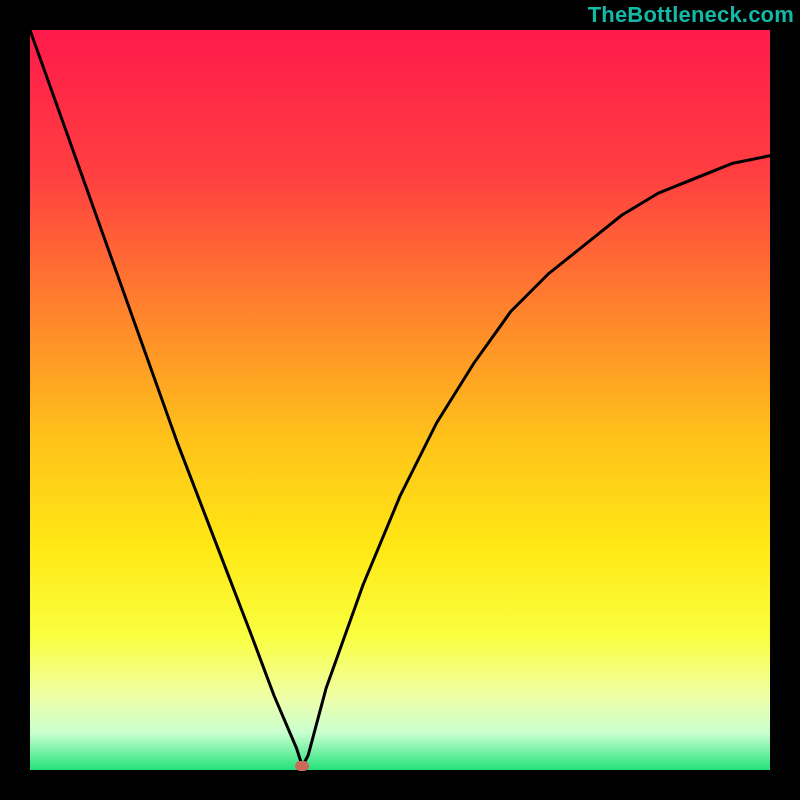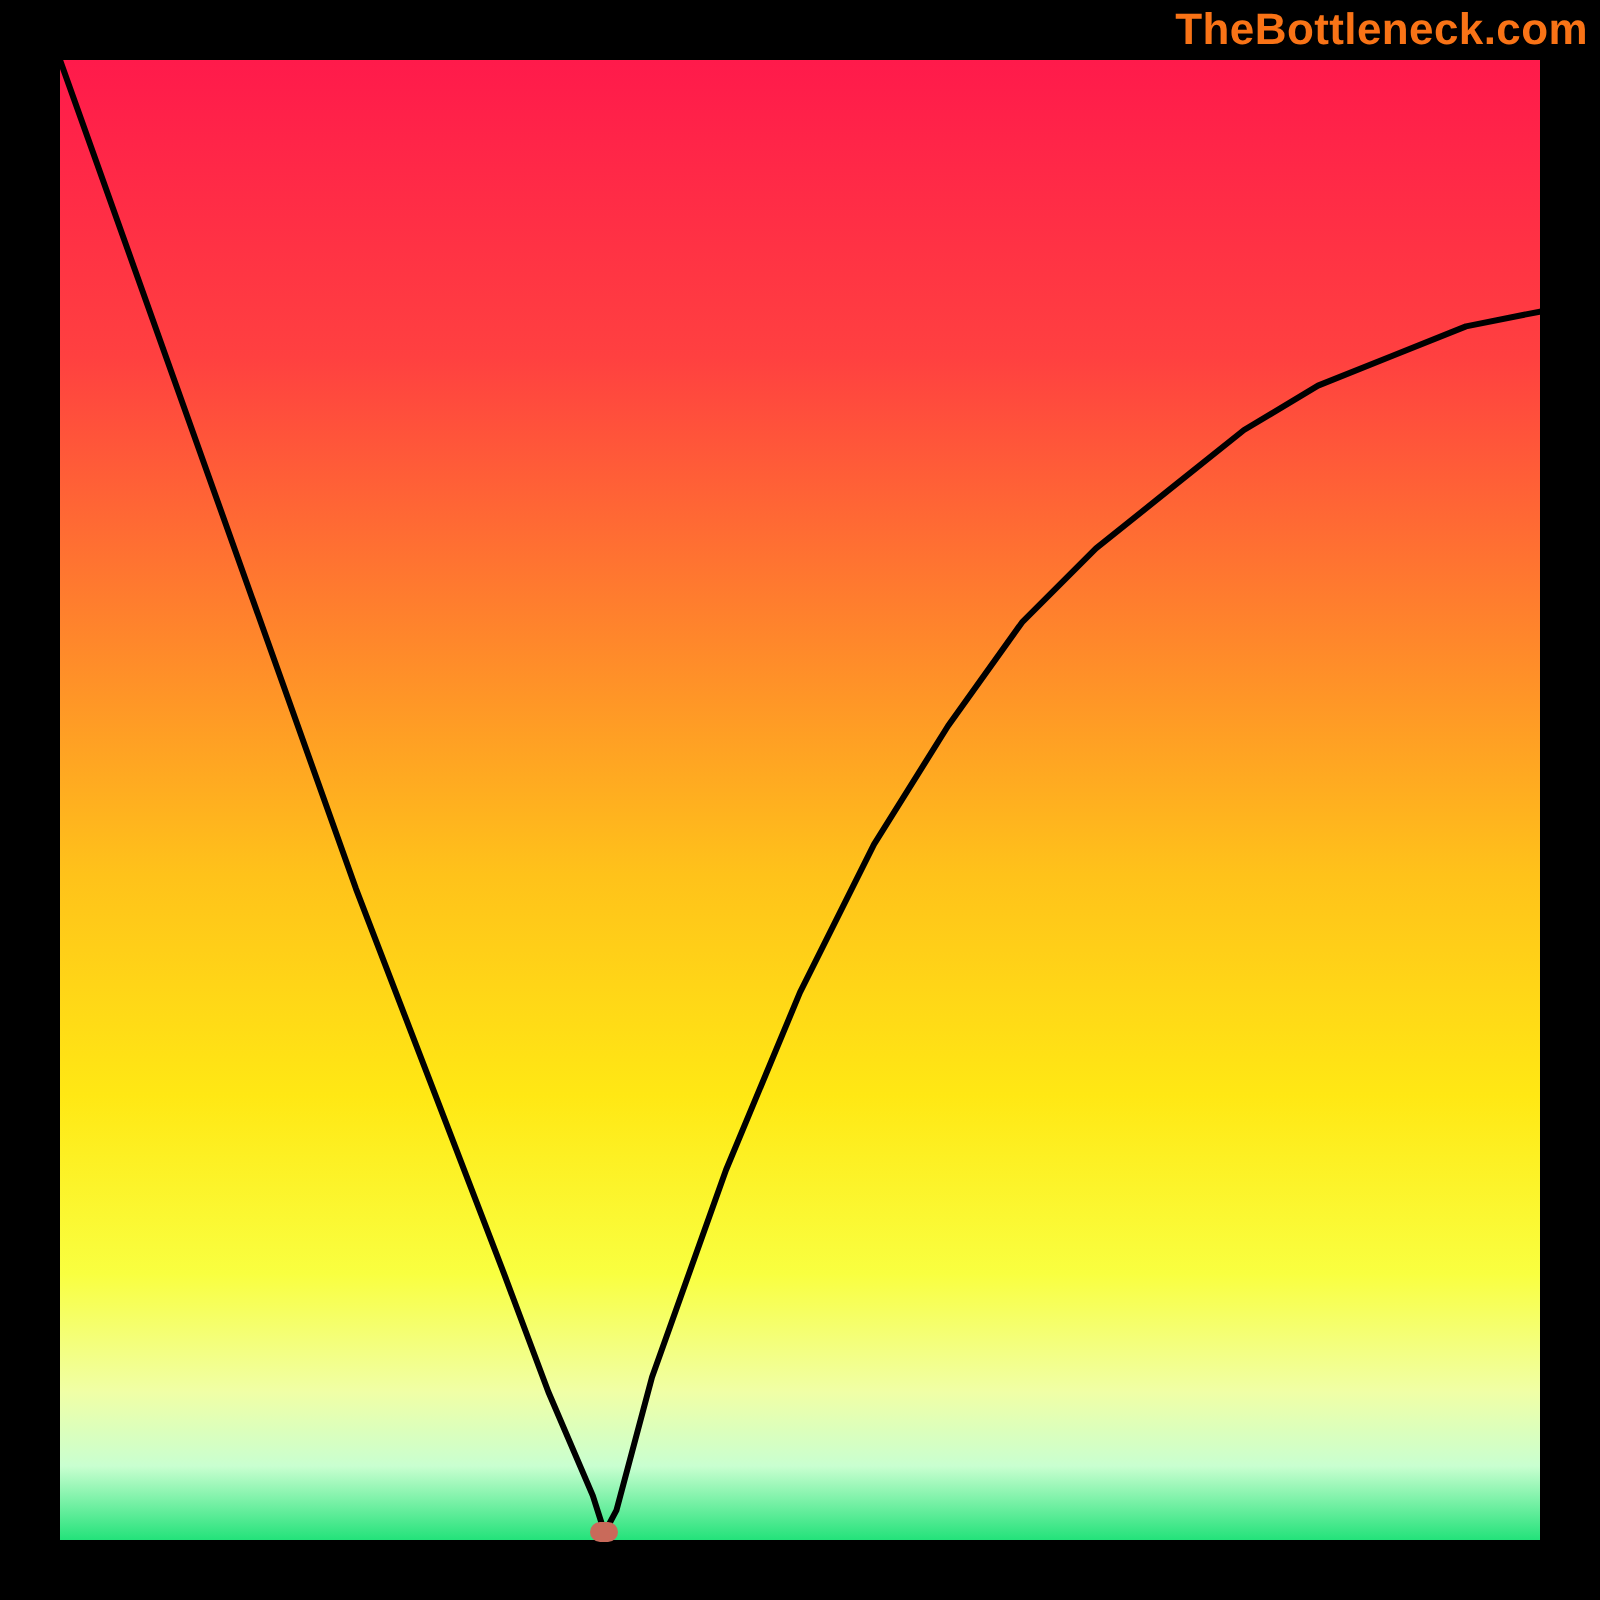--- a/index.html
+++ b/index.html
@@ -14,21 +14,21 @@
   .frame {
     position: relative;
     width: 800px;
     height: 800px;
     background: #000;
   }
   .watermark {
     position: absolute;
     top: 2px;
     right: 6px;
-    color: #f97316;
+    color: #14b8a6;
     font-size: 22px;
     font-weight: 600;
     letter-spacing: 0.2px;
     user-select: none;
   }
   
   .plot {
     position: absolute;
     left: 30px;
     top: 30px;

